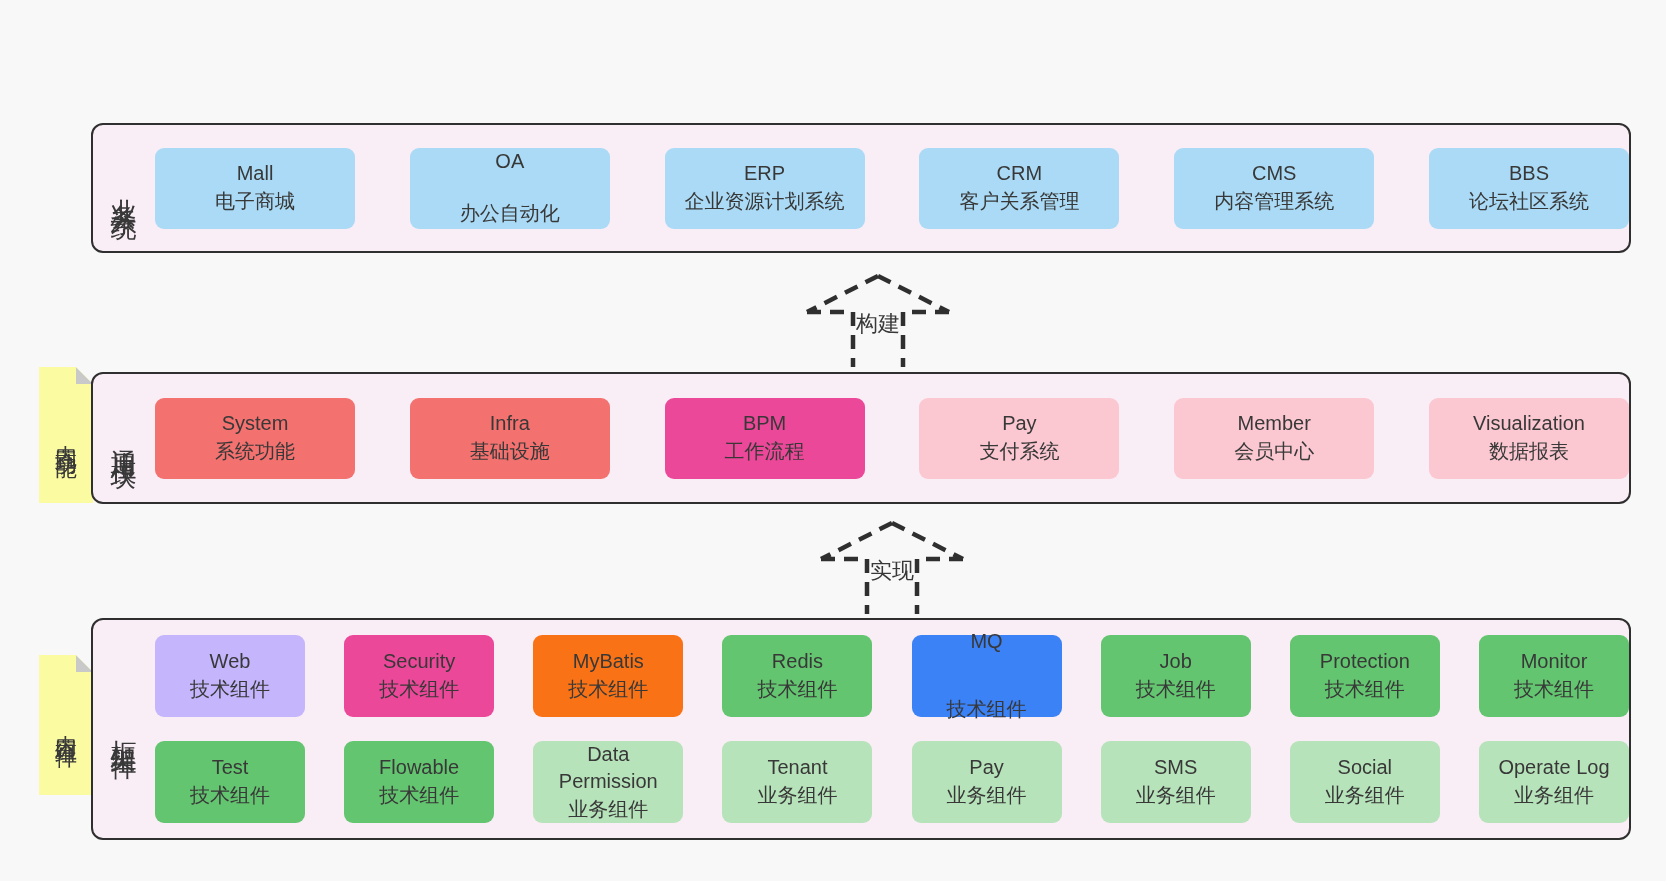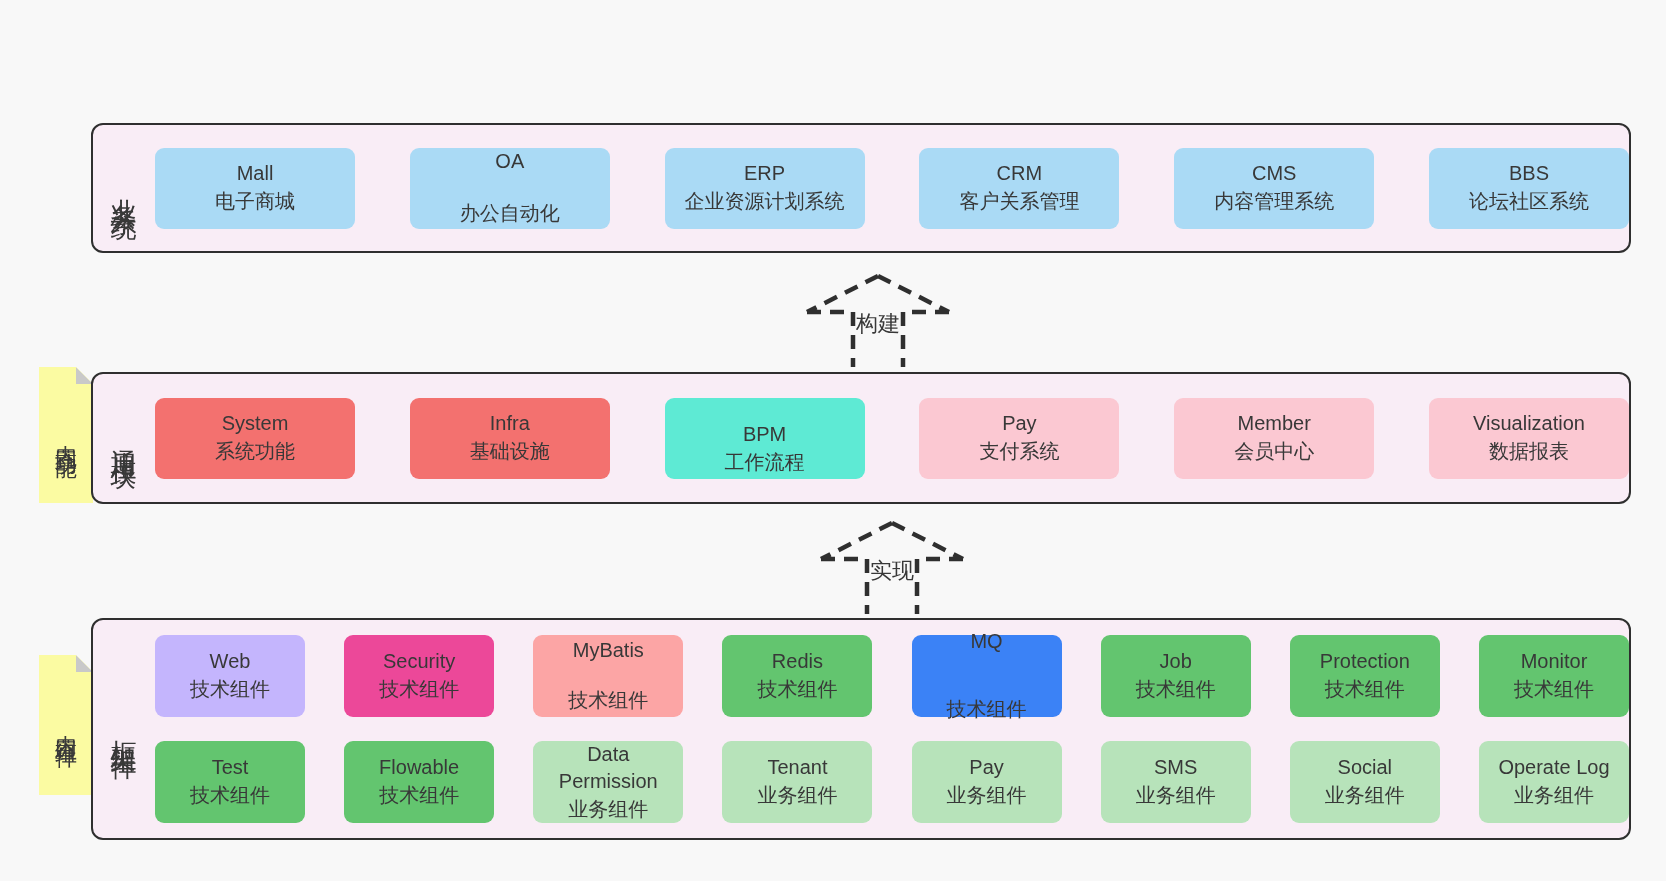--- a/index.html
+++ b/index.html
@@ -130,21 +130,21 @@
     <div class="content">
         <div class="row">
           <div class="box box-wide" style="background: rgb(243, 113, 111);">
             <div>System</div>
             <div>系统功能</div>
           </div>
           <div class="box box-wide" style="background: rgb(243, 113, 111);">
             <div>Infra</div>
             <div>基础设施</div>
           </div>
-          <div class="box box-wide" style="background: #5eead4; justify-content: flex-end;">
+          <div class="box box-wide" style="background: #ec4899;">
             <div>BPM</div>
             <div>工作流程</div>
           </div>
           <div class="box box-wide" style="background: rgb(251, 200, 210);">
             <div>Pay</div>
             <div>支付系统</div>
           </div>
           <div class="box box-wide" style="background: rgb(251, 200, 210);">
             <div>Member</div>
             <div>会员中心</div>
@@ -174,21 +174,21 @@
     <div class="content">
         <div class="row">
           <div class="box box-narrow" style="background: #c4b5fd;">
             <div>Web</div>
             <div>技术组件</div>
           </div>
           <div class="box box-narrow" style="background: #ec4899;">
             <div>Security</div>
             <div>技术组件</div>
           </div>
-          <div class="box box-narrow" style="background: #fca5a5; justify-content: space-between;">
+          <div class="box box-narrow" style="background: #f97316;">
             <div>MyBatis</div>
             <div>技术组件</div>
           </div>
           <div class="box box-narrow" style="background: rgb(99, 197, 111);">
             <div>Redis</div>
             <div>技术组件</div>
           </div>
           <div class="box box-narrow" style="background: #3b82f6; gap: 40px;">
             <div>MQ</div>
             <div>技术组件</div>

